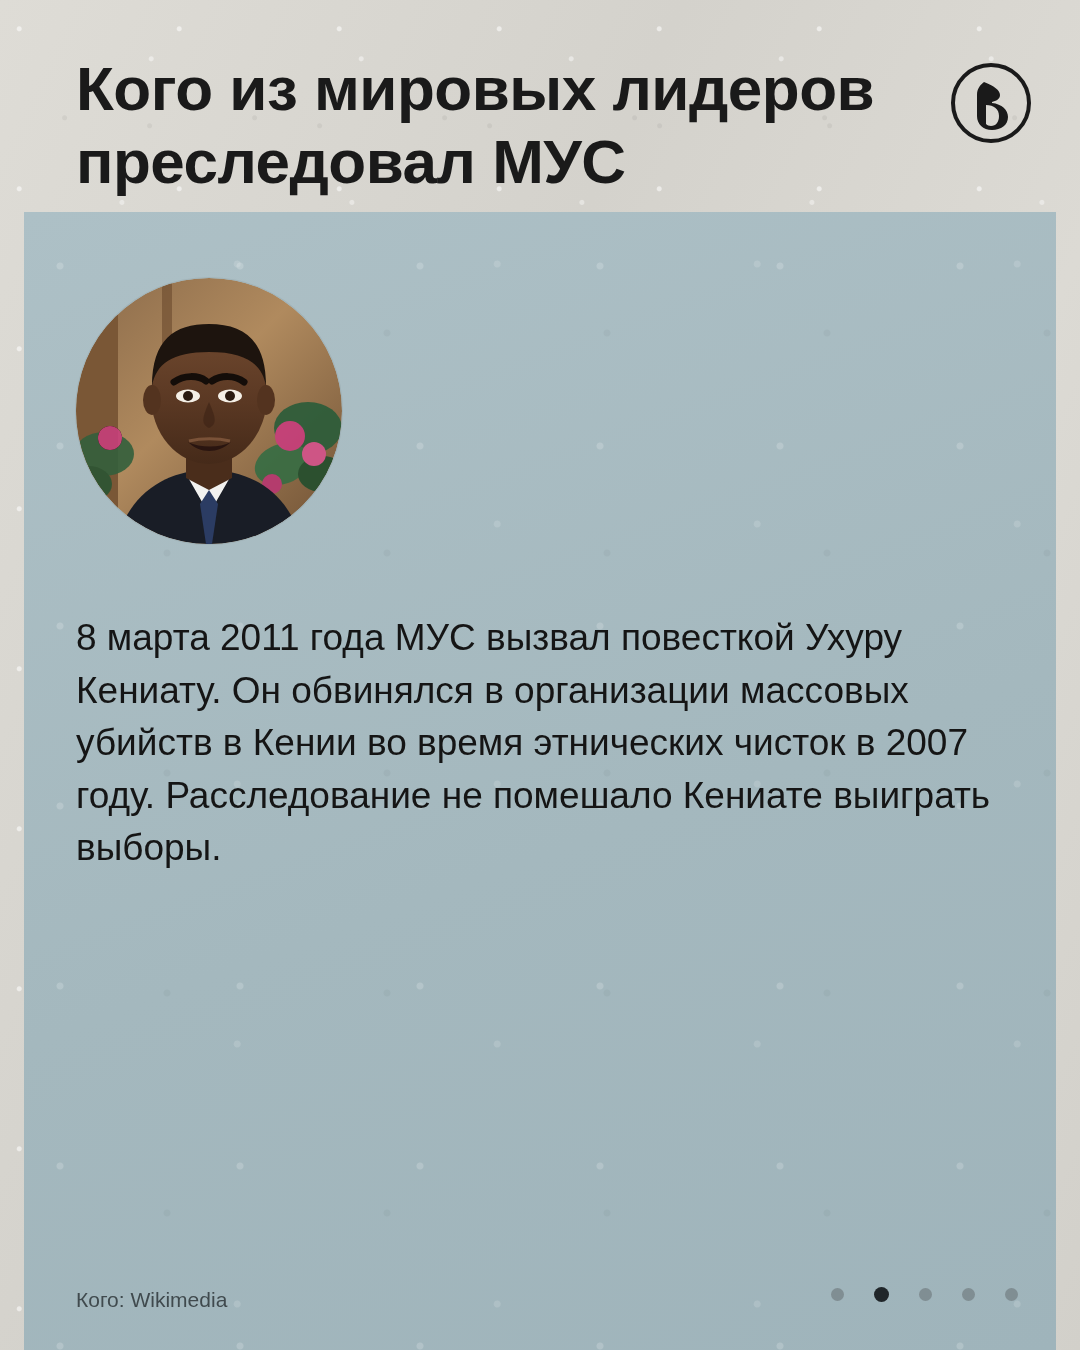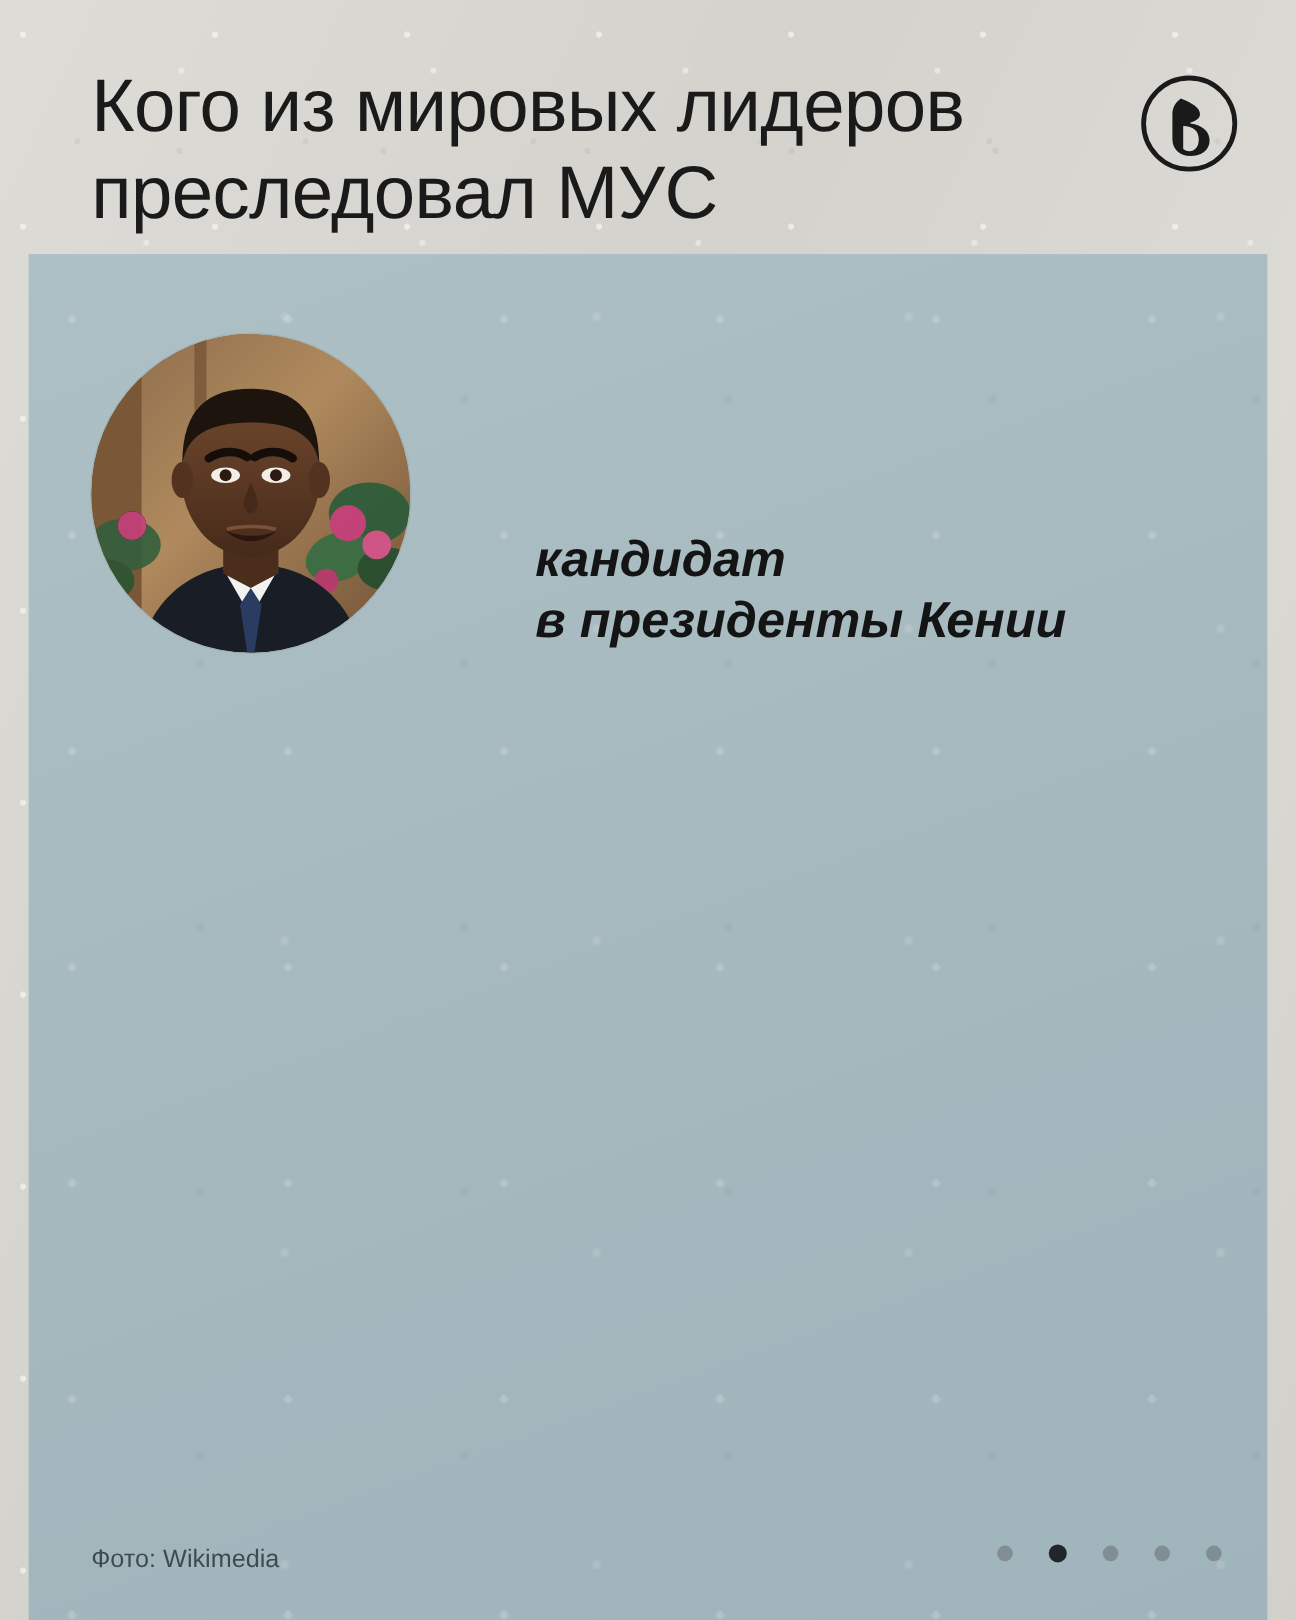--- a/index.html
+++ b/index.html
@@ -45,21 +45,21 @@
       linear-gradient(160deg, #adc0c6 0%, #a4b8be 55%, #9fb4bb 100%);
     background-size: 180px 180px, 220px 220px, 260px 260px, 100% 100%;
   }
   .headline {
     position: absolute;
     left: 76px;
     top: 52px;
     width: 900px;
     font-size: 62px;
     line-height: 1.18;
-    font-weight: 400;
+    font-weight: 700;
     color: #1a1a1a;
     letter-spacing: -0.5px;
   }
   .logo {
     position: absolute;
     right: 48px;
     top: 62px;
     width: 82px;
     height: 82px;
   }
@@ -223,29 +223,26 @@
 
         <path d="M133 124 C127 138, 124 146, 133 150 C142 146, 139 138, 133 124 Z" fill="#3d2416" opacity="0.65"></path>
 
         <path d="M112 164 C124 176, 142 176, 155 164 C144 170, 124 170, 112 164 Z" fill="#2a1510"></path>
         <path d="M113 163 C125 160, 142 160, 154 163" stroke="#7a5238" stroke-width="3" fill="none"></path>
       </g>
     </svg>
   </div>
 
 
-  <div class="person-role">
-    <div>кандидат</div>
-    <div>в президенты Кении</div>
-  </div>
 
   <div class="body-text">
-  </div>
-
-  <div class="credit">Фото: Wikimedia</div>
+    <p>8 марта 2011 года МУС вызвал повесткой Ухуру Кениату. Он обвинялся в организации массовых убийств в Кении во время этнических чисток в 2007 году. Расследование не помешало Кениате выиграть выборы.</p>
+  </div>
+
+  <div class="credit">Кого: Wikimedia</div>
 
   <div class="dots">
     <span class="dot"></span>
     <span class="dot active"></span>
     <span class="dot"></span>
     <span class="dot"></span>
     <span class="dot"></span>
   </div>
 
 </div>

